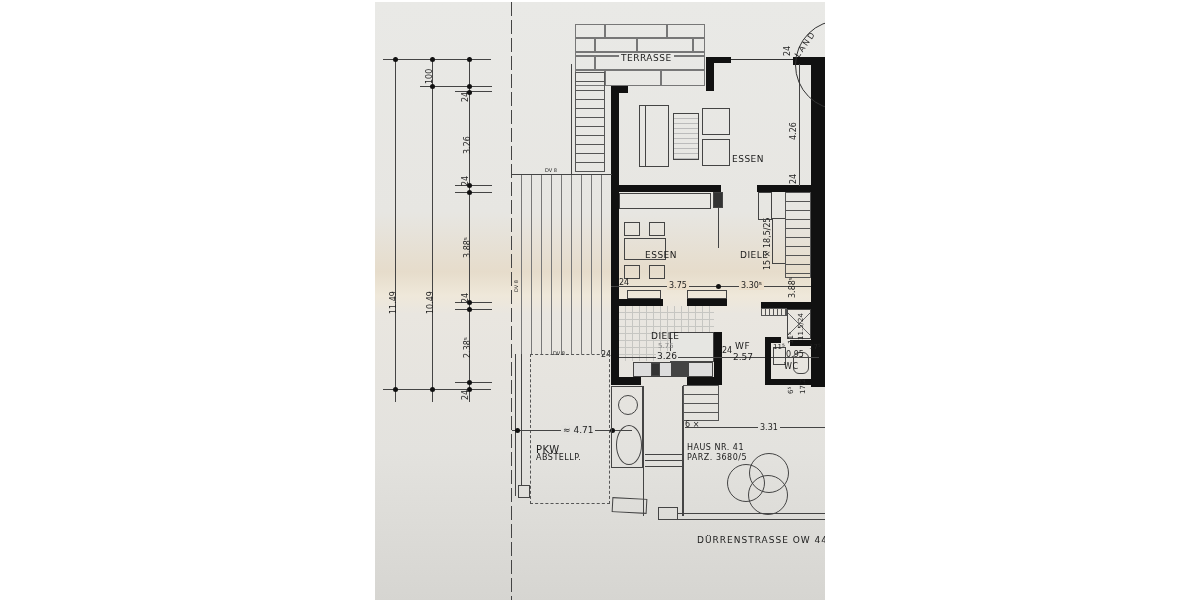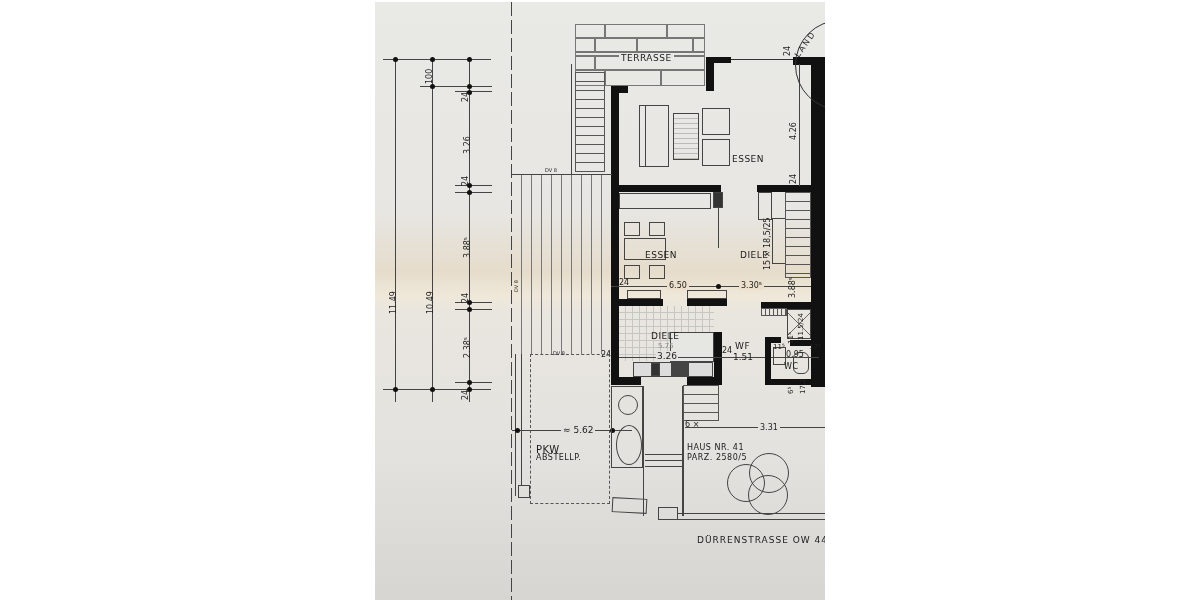--- a/index.html
+++ b/index.html
@@ -118,21 +118,21 @@
   <div class="lbl" style="left:270px; top:248px;">ESSEN</div>
   <div class="lbl" style="left:365px; top:248px;">DIELE</div>
   <div class="dim rot" style="left:388px; top:268px;">15 × 18,5/25</div>
   <div class="box" style="left:397px; top:216px; width:14px; height:46px;"></div>
   <div class="stairs-h" style="left:410px; top:190px; width:26px; height:86px;"></div>
   <div class="box" style="left:383px; top:190px; width:14px; height:28px;"></div>
 
   <div class="hl" style="left:236px; top:284px; width:200px;"></div>
   <div class="dot" style="left:341px; top:282px;"></div>
   <div class="dim" style="left:244px; top:276px;">24</div>
-  <div class="dim" style="left:292px; top:279px; background:#ecdfcb; padding:0 2px;">6.50</div>
+  <div class="dim" style="left:292px; top:279px; background:#ecdfcb; padding:0 2px;">3.75</div>
   <div class="dim" style="left:364px; top:279px; background:#ecdfcb; padding:0 2px;">3.30⁵</div>
   <div class="dim rot" style="left:413px; top:296px;">3.88⁵</div>
 
   <div class="wall" style="left:236px; top:297px; width:52px; height:7px;"></div>
   <div class="wall" style="left:312px; top:297px; width:40px; height:7px;"></div>
   <div class="wall" style="left:386px; top:300px; width:50px; height:7px;"></div>
   <div class="box" style="left:252px; top:288px; width:34px; height:9px;"></div>
   <div class="box" style="left:312px; top:288px; width:40px; height:9px;"></div>
 
   <div class="wall" style="left:236px; top:297px; width:8px; height:86px;"></div>
@@ -144,21 +144,21 @@
   <div class="box" style="left:276px; top:361px; width:9px; height:13px; background:#333;"></div>
   <div class="box" style="left:296px; top:361px; width:18px; height:13px; background:#444;"></div>
   <div class="box" style="left:295px; top:330px; width:44px; height:30px; background:#e6e6e2;"></div>
   <div class="lbl" style="left:276px; top:329px;">DIELE</div>
   <div class="dim" style="left:283px; top:340px; color:#888; font-size:7px;">5.75</div>
   <div class="hl" style="left:244px; top:355px; width:200px;"></div>
   <div class="dim" style="left:281px; top:349px; background:#e4e3df; padding:0 1px; font-size:9px;">3.26</div>
   <div class="dim" style="left:226px; top:348px;">24</div>
   <div class="dim" style="left:347px; top:344px;">24</div>
   <div class="lbl" style="left:360px; top:339px;">WF</div>
-  <div class="dim" style="left:358px; top:350px; font-size:9px;">1.51</div>
+  <div class="dim" style="left:358px; top:350px; font-size:9px;">2.57</div>
 
   <div class="wall" style="left:390px; top:335px; width:6px; height:48px;"></div>
   <div class="wall" style="left:390px; top:335px; width:16px; height:6px;"></div>
   <div class="wall" style="left:390px; top:377px; width:46px; height:6px;"></div>
   <div class="wall" style="left:415px; top:338px; width:21px; height:6px;"></div>
   <div class="box" style="left:398px; top:345px; width:13px; height:18px;"></div>
   <div class="box" style="left:418px; top:350px; width:16px; height:22px; border-radius:6px;"></div>
   <div class="box" style="left:412px; top:307px; width:24px; height:30px; background:linear-gradient(45deg,transparent 49%,#666 49% 51%,transparent 51%), linear-gradient(-45deg,transparent 49%,#666 49% 51%,transparent 51%);"></div>
   <div class="lbl" style="left:409px; top:360px; font-size:8px;">WC</div>
   <div class="dim" style="left:411px; top:348px;">0.95</div>
@@ -175,40 +175,40 @@
   <div class="dim" style="left:170px; top:165px; font-size:5px;">DV 8</div>
   <div class="dim rot" style="left:138px; top:290px; font-size:5px;">DV 8</div>
   <div class="abs" style="left:155px; top:352px; width:80px; height:150px; border:1px dashed #555; box-sizing:border-box;"></div>
   <div class="dim" style="left:178px; top:348px; font-size:5px;">DV 8</div>
   <div class="vl" style="left:140px; top:352px; height:142px;"></div>
   <div class="vl" style="left:146px; top:352px; height:132px;"></div>
   <div class="box" style="left:143px; top:483px; width:12px; height:13px;"></div>
   <div class="hl" style="left:137px; top:428px; width:120px;"></div>
   <div class="dot" style="left:140px; top:426px;"></div>
   <div class="dot" style="left:235px; top:426px;"></div>
-  <div class="dim" style="left:186px; top:423px; background:#e2e1dd; padding:0 2px; font-size:9px;">≈ 5.62</div>
+  <div class="dim" style="left:186px; top:423px; background:#e2e1dd; padding:0 2px; font-size:9px;">≈ 4.71</div>
   <div class="lbl" style="left:161px; top:442px; font-size:10px;">PKW</div>
   <div class="lbl" style="left:161px; top:451px; font-size:8px;">ABSTELLP.</div>
 
   <div class="box" style="left:236px; top:384px; width:32px; height:82px;"></div>
   <div class="circle" style="left:243px; top:393px; width:20px; height:20px;"></div>
   <div class="circle" style="left:241px; top:423px; width:26px; height:40px; clip-path: inset(0 0 0 0);"></div>
   <div class="box" style="left:237px; top:496px; width:35px; height:15px; transform:rotate(3deg);"></div>
   <div class="vl" style="left:268px; top:384px; height:130px;"></div>
   <div class="vl" style="left:308px; top:384px; height:130px;"></div>
   <div class="stairs-h" style="left:308px; top:383px; width:36px; height:36px;"></div>
   <div class="hl" style="left:270px; top:452px; width:38px;"></div>
   <div class="hl" style="left:270px; top:458px; width:38px;"></div>
   <div class="hl" style="left:270px; top:464px; width:38px;"></div>
 
   <div class="hl" style="left:310px; top:425px; width:140px;"></div>
   <div class="dim" style="left:310px; top:418px;">6 ×</div>
   <div class="dim" style="left:383px; top:421px; background:#e3e2de; padding:0 2px;">3.31</div>
   <div class="lbl" style="left:312px; top:441px; font-size:8px;">HAUS NR. 41</div>
-  <div class="lbl" style="left:312px; top:451px; font-size:8px;">PARZ.  2580/5</div>
+  <div class="lbl" style="left:312px; top:451px; font-size:8px;">PARZ.  3680/5</div>
   <div class="circle" style="left:352px; top:462px; width:38px; height:38px;"></div>
   <div class="circle" style="left:374px; top:451px; width:40px; height:40px;"></div>
   <div class="circle" style="left:373px; top:473px; width:40px; height:40px;"></div>
   <div class="box" style="left:283px; top:505px; width:20px; height:13px;"></div>
   <div class="hl" style="left:303px; top:511px; width:147px;"></div>
   <div class="hl" style="left:303px; top:517px; width:147px;"></div>
   <div class="vl" style="left:307px; top:384px; height:130px;"></div>
   <div class="lbl" style="left:322px; top:533px; font-size:9px; letter-spacing:1px;">DÜRRENSTRASSE  OW 44</div>
 </div>
 

